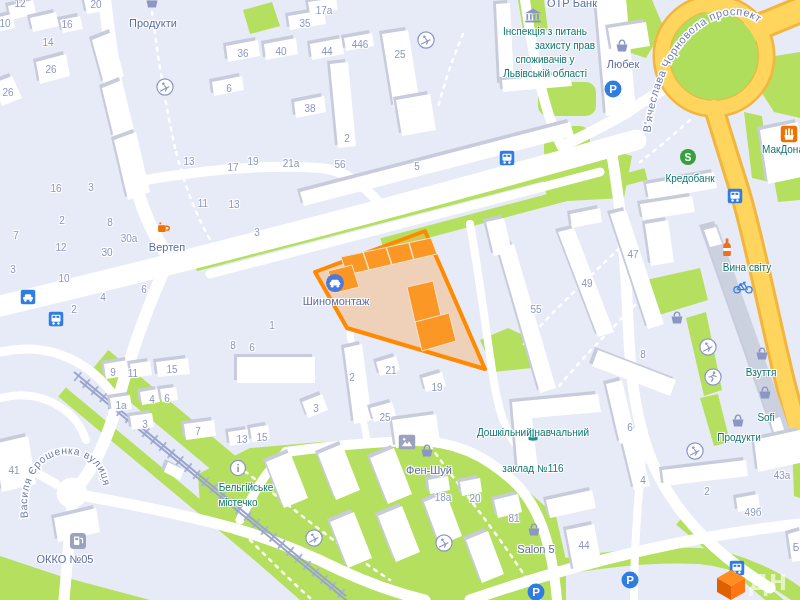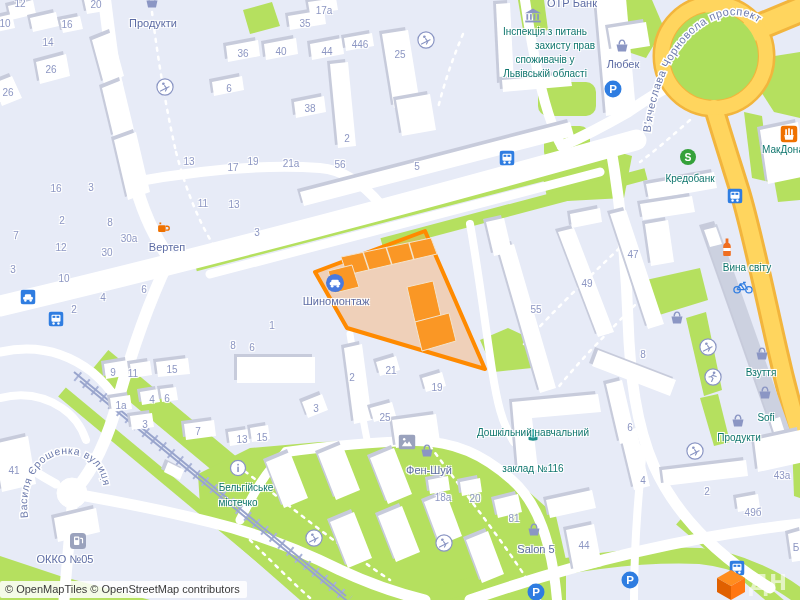--- a/index.html
+++ b/index.html
@@ -486,21 +486,20 @@
       <div class="lbl area" style="left: 739px; top: 437px;">Продукти</div>
       <div class="lbl poi" style="left: 429px; top: 470px;">Фен-Шуй</div>
       <div class="lbl area" style="left: 533px; top: 432px;">Дошкільний навчальний</div>
       <div class="lbl area" style="left: 533px; top: 468px;">заклад №116</div>
       <div class="lbl area" style="left: 238px; top: 487px; padding-left: 16px;">Бельгійське</div>
       <div class="lbl area" style="left: 238px; top: 502px;">містечко</div>
       <div class="lbl poi" style="left: 536px; top: 549px;">Salon 5</div>
       <div class="lbl poi" style="left: 65px; top: 559px;">ОККО №05</div>
     </div>
 
-  <div id="attribution">© OpenMapTiles © OpenStreetMap contributors</div>
 
   <div id="watermark">
     <svg width="30" height="32" viewBox="0 0 30 32">
       <polygon points="15,1 29,9 15,17 1,9" fill="#ff8d1f"></polygon>
       <polygon points="1,9 15,17 15,31 1,23" fill="#e06000"></polygon>
       <polygon points="15,17 29,9 29,23 15,31" fill="#ff7612"></polygon>
     </svg>
     <span>дн</span>
   </div>
 </div>

